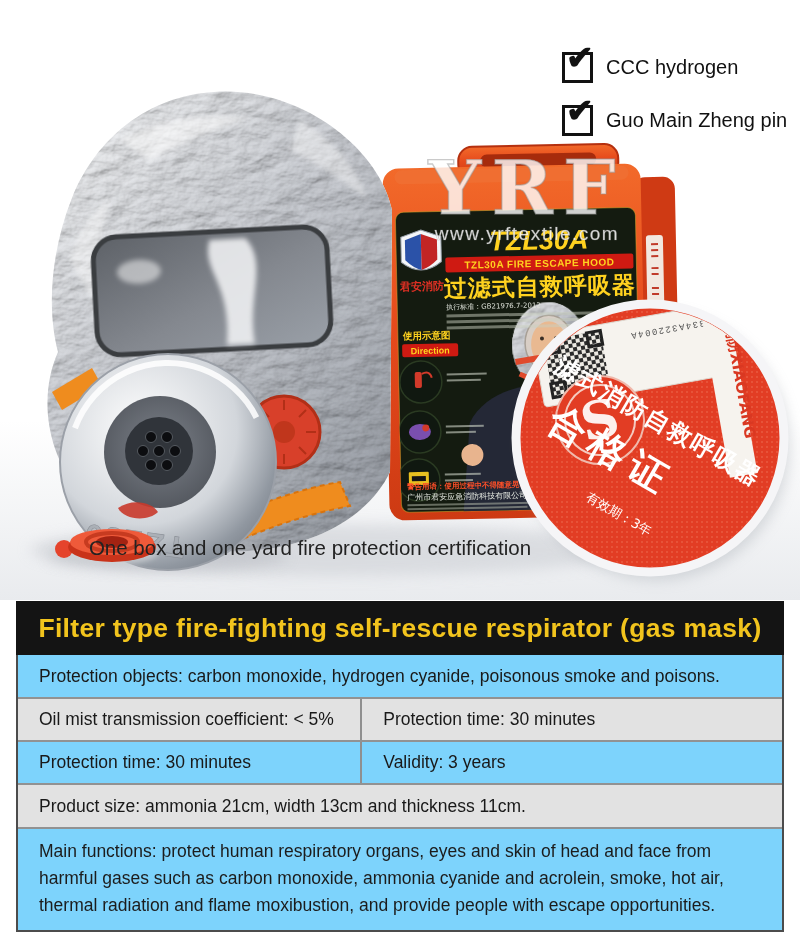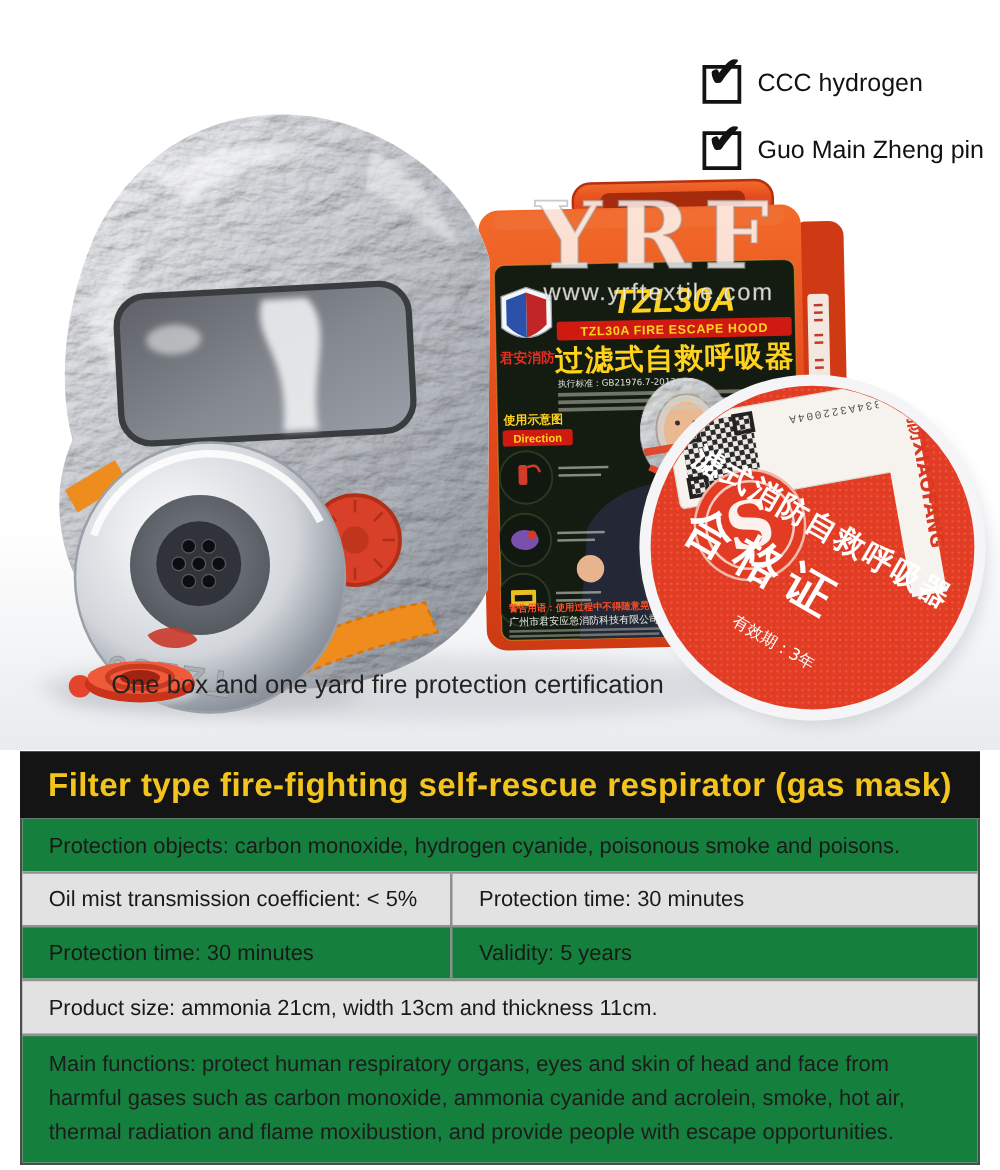--- a/index.html
+++ b/index.html
@@ -17,21 +17,21 @@
   .caption{position:absolute;left:0;top:536px;width:620px;text-align:center;
            font-size:20.5px;color:#222;}
   
   .spec{position:absolute;left:16px;top:601px;width:768px;}
   .spec-title-bar{height:54px;background:#141414;display:flex;align-items:center;justify-content:center;}
   .spec-title{color:#f2c41d;font-size:26.5px;font-weight:bold;letter-spacing:.3px;}
   .spec-table{border:2px solid #4c4c4c;border-top:none;background:#fff;}
   .t-row{display:flex;border-top:2px solid #929292;}
   .t-row:first-child{border-top:none;}
   .t-row.gray{background:#e2e2e2;}
-  .t-row.white{background:#15803d;}
+  .t-row.white{background:#7dd3fc;}
   .cell{display:flex;align-items:center;padding:0 21px;font-size:17.5px;color:#191919;
         box-sizing:border-box;}
   .cell+.cell{border-left:2px solid #8f8f8f;}
   .h44{height:42px;} .h41{height:41px;} .h42{height:42px;}
   .w448{width:44.8%;} .w366a{width:36.6%;} .w366b{width:36.6%;}
   .grow{flex:1 1 auto;}
   .para-row{display:block;}
   .para{display:block;padding:9px 21px 11px 21px;line-height:1.55;font-size:17.5px;}
 </style>
 </head>
@@ -341,21 +341,21 @@
     <div class="spec-table">
       <div class="t-row white h44">
         <div class="cell grow">Protection objects: carbon monoxide, hydrogen cyanide, poisonous smoke and poisons.</div>
       </div>
       <div class="t-row gray h41">
         <div class="cell w448">Oil mist transmission coefficient: &lt; 5%</div>
         <div class="cell grow">Protection time: 30 minutes</div>
       </div>
       <div class="t-row white h41">
         <div class="cell w448">Protection time: 30 minutes</div>
-        <div class="cell grow">Validity: 5 years</div>
+        <div class="cell grow">Validity: 3 years</div>
       </div>
       <div class="t-row gray h42">
         <div class="cell grow">Product size: ammonia 21cm, width 13cm and thickness 11cm.</div>
       </div>
       <div class="t-row white para-row">
         <div class="para">Main functions: protect human respiratory organs, eyes and skin of head and face from harmful gases such as carbon monoxide, ammonia cyanide and acrolein, smoke, hot air, thermal radiation and flame moxibustion, and provide people with escape opportunities.</div>
       </div>
     </div>
   </div>
 

